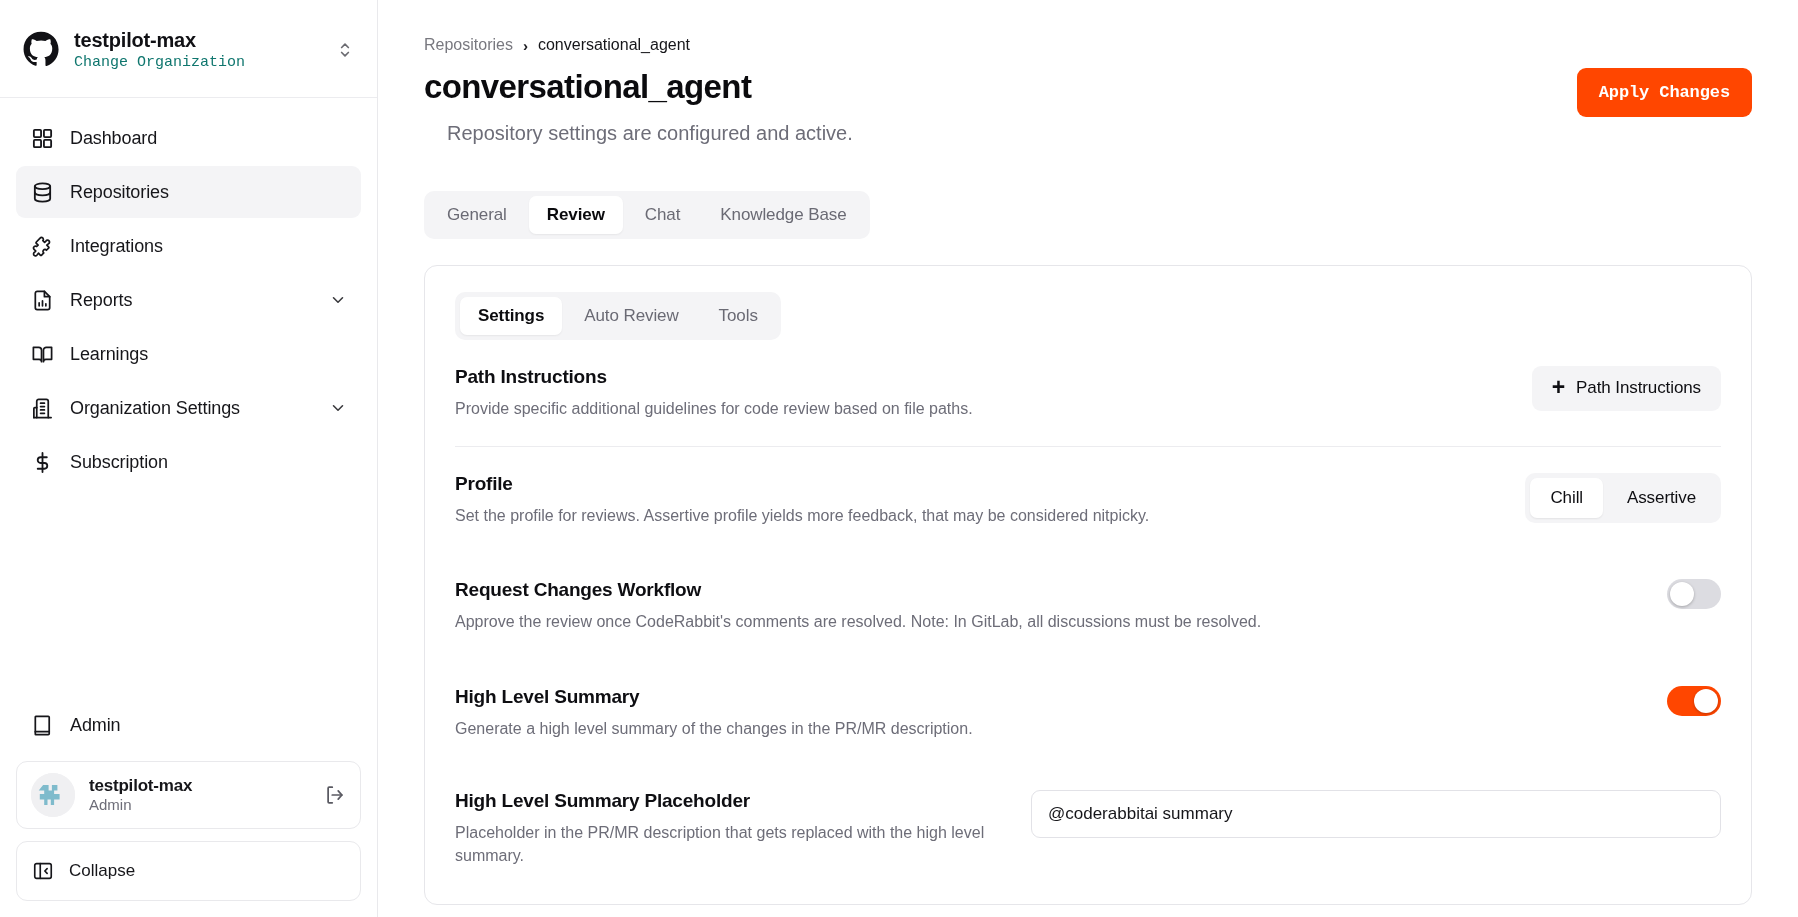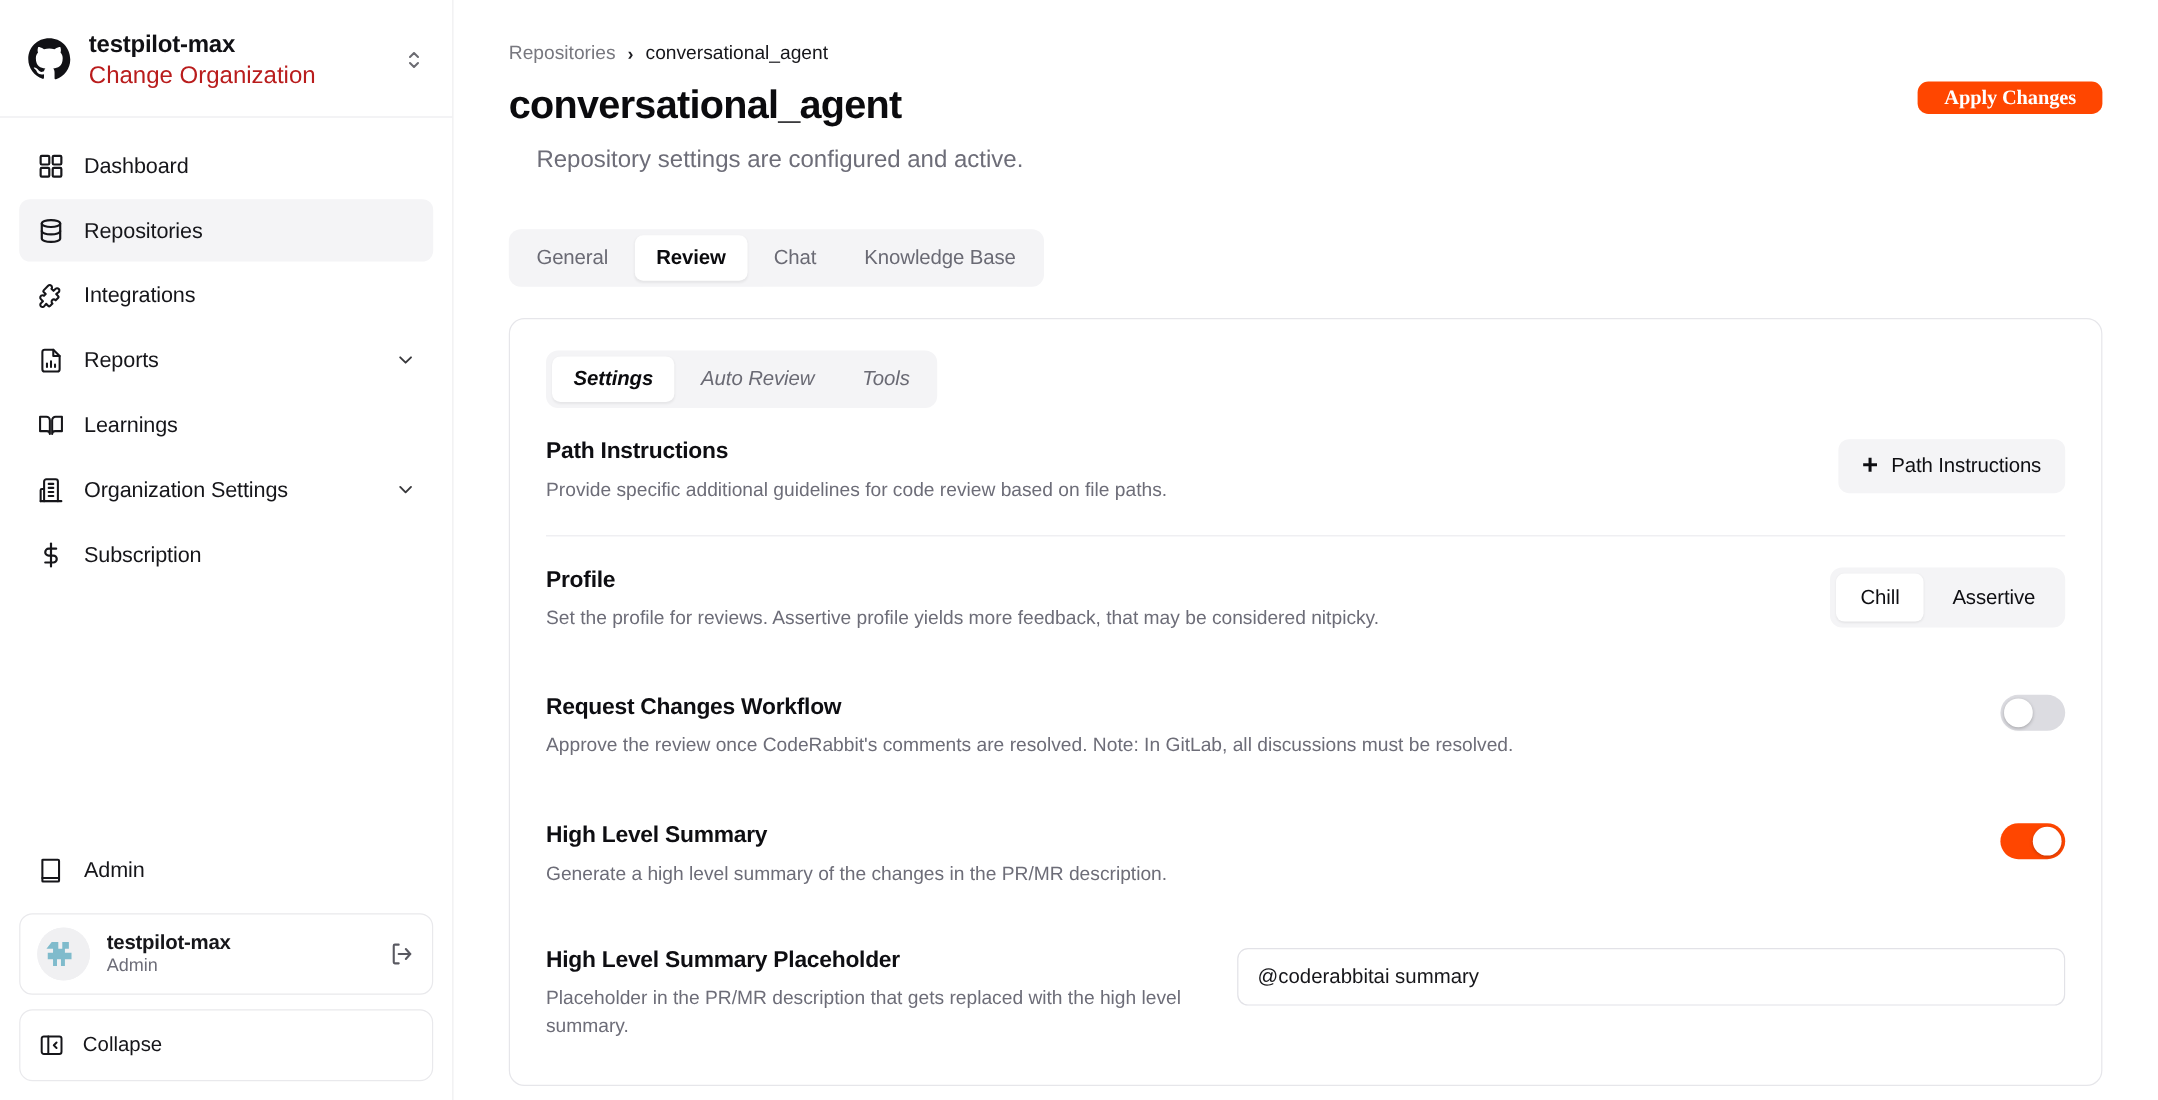--- a/index.html
+++ b/index.html
@@ -28,21 +28,21 @@
     border-bottom: 1px solid #ececef;
     height: 98px;
     cursor: pointer;
   }
   .org-logo { width: 38px; height: 38px; flex: 0 0 38px; }
   .org-text { flex: 1; min-width: 0; }
   .org-name {
     font-size: 20px; font-weight: 700; color: #111115;
     letter-spacing: -0.2px; line-height: 1.2;
   }
-  .org-sub { font-size: 20px; color: #b91c1c; margin-top: 2px; line-height: 1.2; }
+  .org-sub { font-size: 15px; color: #0f766e; margin-top: 2px; line-height: 1.2; font-family: Liberation Mono, monospace; }
   .org-switch { width: 20px; height: 24px; flex: 0 0 20px; opacity: .75; }
 
   .nav { padding: 14px 16px 0 16px; display: flex; flex-direction: column; gap: 2px; }
   .nav-item {
     display: flex; align-items: center; gap: 16px;
     height: 52px; padding: 0 14px;
     border-radius: 9px; cursor: pointer;
     font-size: 18px; color: #16161a;
   }
   .nav-item.active { background: #f4f4f6; }
@@ -86,22 +86,22 @@
   .bc-sep { color: #1a1a1f; font-weight: 700; font-size: 15px; }
   .bc-current { color: #16161a; }
 
   .page-head { display: flex; align-items: flex-start; justify-content: space-between; margin-top: 14px; }
   .page-title { font-size: 33px; font-weight: 700; color: #0b0b0e; letter-spacing: -0.6px; line-height: 1.15; }
   .page-sub { font-size: 20px; color: #6d6d78; margin-top: 16px; margin-left: 23px; }
 
   .apply-btn {
     background: #ff4600; color: #fff; border: none;
     font-size: 17px; font-weight: 700; letter-spacing: -0.1px;
-    border-radius: 9px; padding: 0 22px; height: 27px; cursor: pointer;
-    font-family: Liberation Serif, serif;
+    border-radius: 9px; padding: 0 22px; height: 49px; cursor: pointer;
+    font-family: Liberation Mono, monospace;
     white-space: nowrap;
   }
 
   .tabstrip {
     display: inline-flex; align-items: center; gap: 4px;
     background: #f4f4f6; border-radius: 10px; padding: 5px;
     margin-top: 46px;
     text-align: right;
   }
   .tab {
@@ -116,21 +116,21 @@
     margin-top: 26px; padding: 26px 30px 0 30px;
     min-height: 640px;
   }
   .subtabs {
     display: inline-flex; align-items: center; gap: 4px;
     background: #f4f4f6; border-radius: 10px; padding: 5px;
   }
   .subtab {
     font-size: 17px; color: #6a6a74; cursor: pointer;
     border-radius: 7px; padding: 0 18px; height: 38px;
-    display:flex; align-items:center; letter-spacing:-0.1px;font-style:italic;
+    display:flex; align-items:center; letter-spacing:-0.1px;
   }
   .subtab.active { background:#fff; color:#0b0b0e; font-weight:700; box-shadow: 0 1px 2px rgba(0,0,0,.06); }
 
   .row {
     display: flex; align-items: flex-start; justify-content: space-between;
     gap: 40px; padding: 26px 0;
   }
   .row.divider { border-bottom: 1px solid #ececef; }
   .row-left { flex: 1; min-width: 0; }
   .row-title { font-size: 19px; font-weight: 700; color: #0e0e12; letter-spacing: -0.2px; }

